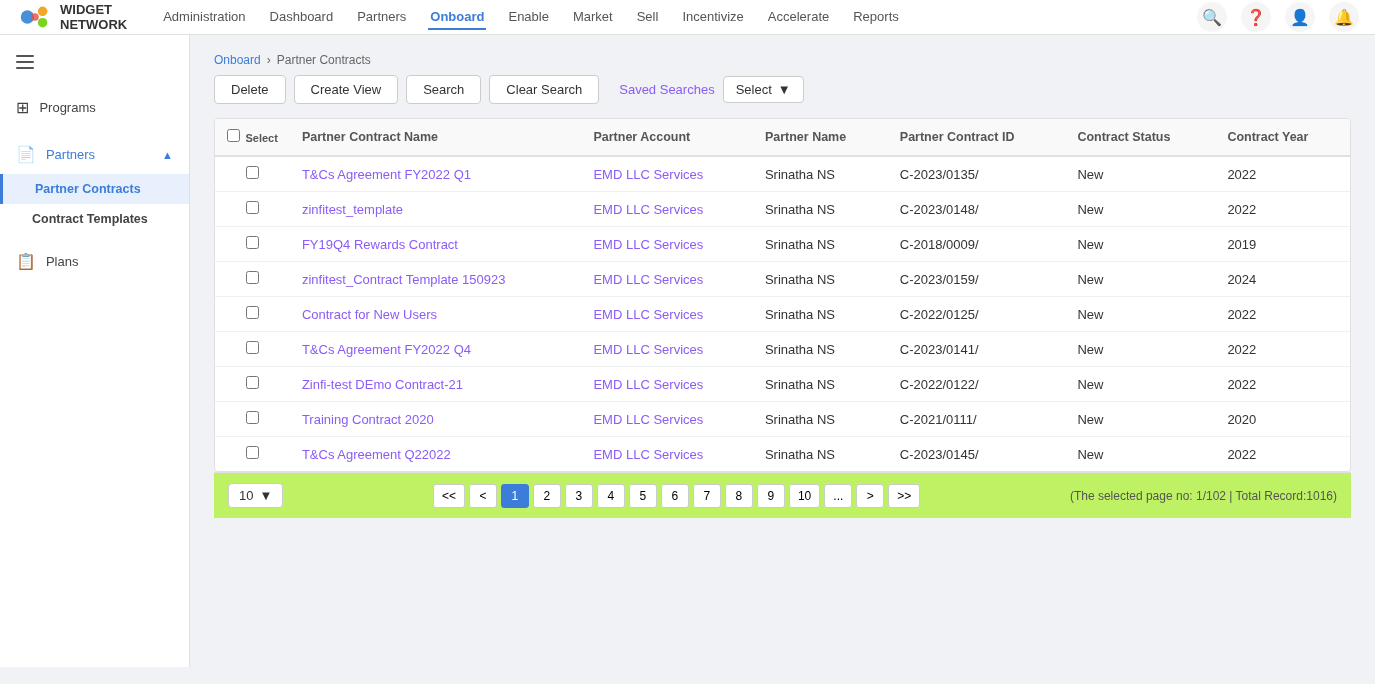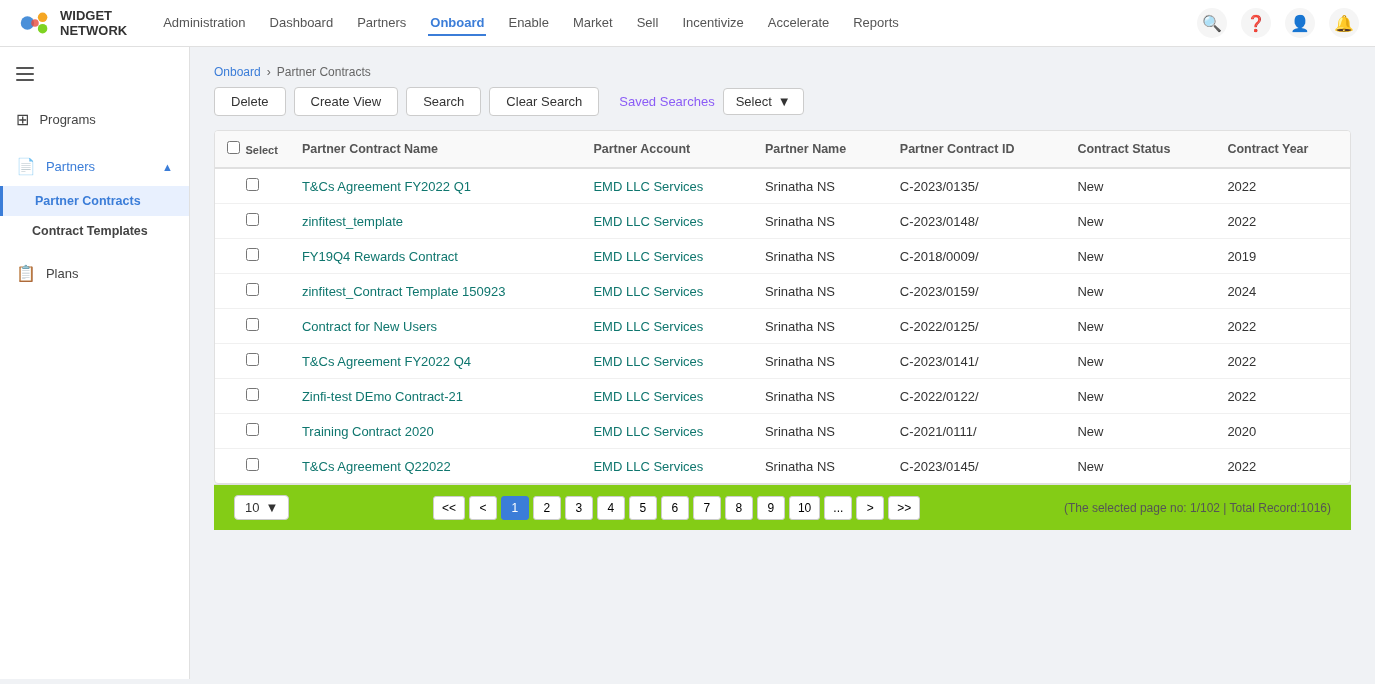--- a/index.html
+++ b/index.html
@@ -1,20 +1,20 @@
 <!DOCTYPE html>
 <html><head>
   <meta charset="utf-8">
   <style>
     * { box-sizing: border-box; margin: 0; padding: 0; }
     body { font-family: -apple-system, BlinkMacSystemFont, 'Segoe UI', Arial, sans-serif; font-size: 13px; background: #f0f2f5; color: #333; }
 
     
     .top-nav {
-      display: flex; align-items: center; background: #fff; height: 47px;
+      display: flex; align-items: center; background: #fff; height: 35px;
       border-bottom: 1px solid #e0e0e0; padding: 0 16px; gap: 24px;
     }
     .logo { display: flex; align-items: center; gap: 6px; margin-right: 10px; }
     .logo-icon { width: 38px; height: 38px; }
     .nav-links { display: flex; gap: 20px; flex: 1; align-items: flex-end; }
     .nav-link {
       font-size: 13px; color: #555; text-decoration: none; padding: 4px 2px;
       cursor: pointer; border-bottom: 2px solid transparent;
     }
     .nav-link.active { color: #3b7dd8; border-bottom: 2px solid #3b7dd8; font-weight: 600; }
@@ -70,27 +70,27 @@
     
     .table-container { background: #fff; border: 1px solid #e0e0e0; border-radius: 4px; overflow: hidden; }
     table { width: 100%; border-collapse: collapse; }
     thead tr { background: #f9f9f9; border-bottom: 2px solid #e0e0e0; }
     th {
       padding: 10px 12px; text-align: left; font-size: 12.5px; color: #555;
       font-weight: 600; white-space: nowrap;
     }
     td { padding: 9px 12px; font-size: 13px; border-bottom: 1px solid #f0f0f0; }
     tr:last-child td { border-bottom: none; }
-    .link-cell { color: #0f766e; cursor: pointer; text-decoration: none; }
+    .link-cell { color: #8b5cf6; cursor: pointer; text-decoration: none; }
     .checkbox-cell { width: 32px; text-align: center; }
 
     
     .pagination-bar {
       display: flex; align-items: center; justify-content: space-between;
-      background: #84cc16; border-top: 1px solid #e0e0e0; padding: 10px 20px;
+      background: #bef264; border-top: 1px solid #e0e0e0; padding: 10px 14px;
     }
     .per-page-select {
       display: flex; align-items: center; gap: 6px;
       border: 1px solid #ccc; border-radius: 4px; padding: 4px 10px; cursor: pointer; background: #fff; font-size: 13px;
     }
     .page-nav { display: flex; align-items: center; gap: 4px; }
     .page-btn {
       padding: 4px 8px; border: 1px solid #ccc; border-radius: 3px;
       background: #fff; cursor: pointer; font-size: 12px; min-width: 28px; text-align: center;
     }

